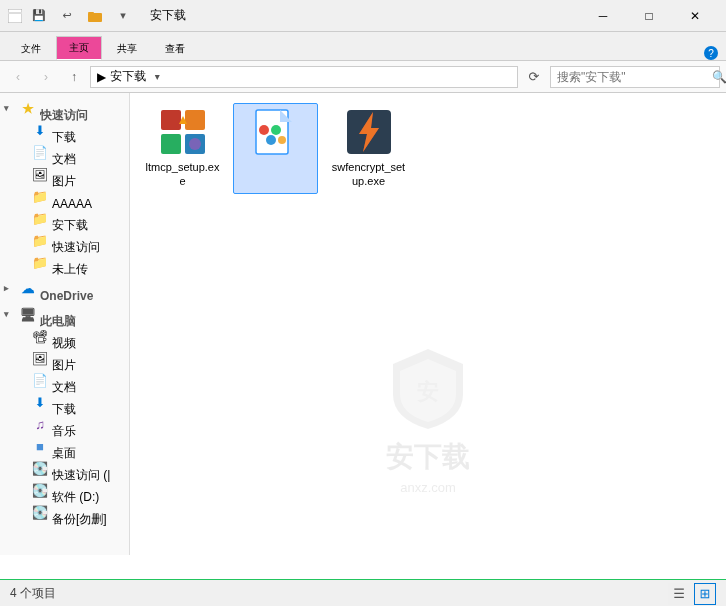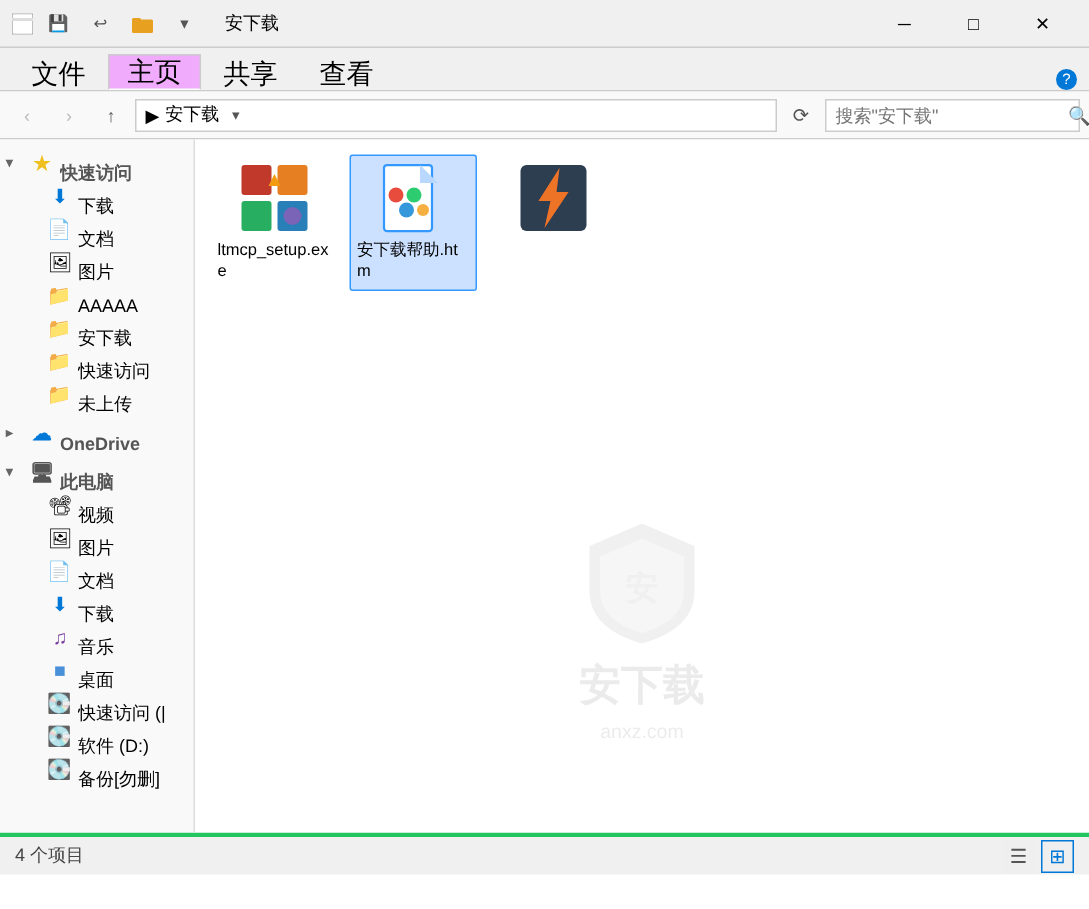--- a/index.html
+++ b/index.html
@@ -50,33 +50,33 @@
       border-bottom: 1px solid #ccc;
     }
     .ribbon-tabs {
       display: flex;
       align-items: flex-end;
       padding: 0 8px;
       height: 28px;
     }
     .ribbon-tab {
       padding: 4px 12px;
-      font-size: 18px;
+      font-size: 10px;
       cursor: pointer;
       border: 1px solid transparent;
       border-bottom: none;
       margin-right: 2px;
       color: #000;
       background: transparent;
       height: 24px;
       display: flex;
       align-items: center;
     }
     .ribbon-tab.active {
-      background: #f0abfc;
+      background: #ec4899;
       border-color: #ccc;
       border-bottom: 1px solid #fff;
     }
 
     
     .address-bar {
       background: #f9f9f9;
       height: 32px;
       display: flex;
       align-items: center;
@@ -236,20 +236,21 @@
       border-radius: 2px;
     }
     .file-item.selected { background: #cce0ff; border-color: #3399ff; }
     .file-icon {
       width: 48px; height: 48px;
       display: flex; align-items: center; justify-content: center;
       margin-bottom: 4px;
     }
     .file-name {
       font-size: 11px;
+      text-align: center;
       color: #000;
       word-break: break-all;
       line-height: 1.3;
       max-width: 80px;
     }
 
     
     .watermark {
       position: absolute;
       bottom: 60px;
@@ -274,27 +275,28 @@
     }
     .watermark-url {
       font-size: 13px;
       color: #666;
     }
 
     
     .status-bar {
       height: 28px;
       background: #f0f0f0;
-      border-top: 3px solid #22c55e;
+      border-top: 1px solid #22c55e;
       display: flex;
       align-items: center;
       padding: 0 10px;
       font-size: 12px;
       color: #444;
       justify-content: space-between;
+      margin-top: 24px;
     }
     .status-right {
       display: flex;
       gap: 4px;
     }
     .view-btn {
       width: 22px; height: 22px;
       display: flex; align-items: center; justify-content: center;
       cursor: pointer;
       font-size: 13px;
@@ -501,32 +503,32 @@
           <svg width="44" height="48" viewBox="0 0 44 48">
             <rect x="2" y="2" width="32" height="44" rx="2" fill="#fff" stroke="#3399ff" stroke-width="1.5"></rect>
             <polygon points="26,2 38,14 26,14" fill="#b8d8ff"></polygon>
 
             <circle cx="10" cy="22" r="5" fill="#e74c3c"></circle>
             <circle cx="22" cy="22" r="5" fill="#2ecc71"></circle>
             <circle cx="17" cy="32" r="5" fill="#3498db"></circle>
             <circle cx="28" cy="32" r="4" fill="#f39c12" opacity="0.8"></circle>
           </svg>
         </div>
-        <div class="file-name">安下载帮助.htm</div>
       </div>
 
       <div class="file-item">
         <div class="file-icon">
           <svg width="48" height="48" viewBox="0 0 48 48">
 
             <rect x="2" y="2" width="44" height="44" rx="4" fill="#2c3e50"></rect>
             <polygon points="28,4 14,26 22,26 18,44 34,20 26,20" fill="#e74c3c"></polygon>
             <polygon points="28,4 14,26 22,26 18,44 34,20 26,20" fill="#f39c12" opacity="0.5"></polygon>
           </svg>
         </div>
+        <div class="file-name">swfencrypt_setup.exe</div>
       </div>
 
       <div class="watermark">
         <svg class="watermark-shield" viewBox="0 0 80 90">
           <path d="M40 5 L75 20 L75 50 Q75 75 40 85 Q5 75 5 50 L5 20 Z" fill="#888" stroke="none"></path>
           <path d="M40 15 L68 27 L68 50 Q68 70 40 78 Q12 70 12 50 L12 27 Z" fill="#bbb"></path>
           <text x="40" y="55" font-size="22" text-anchor="middle" fill="#888" font-weight="bold">安</text>
         </svg>
         <div class="watermark-text">安下载</div>
         <div class="watermark-url">anxz.com</div>

